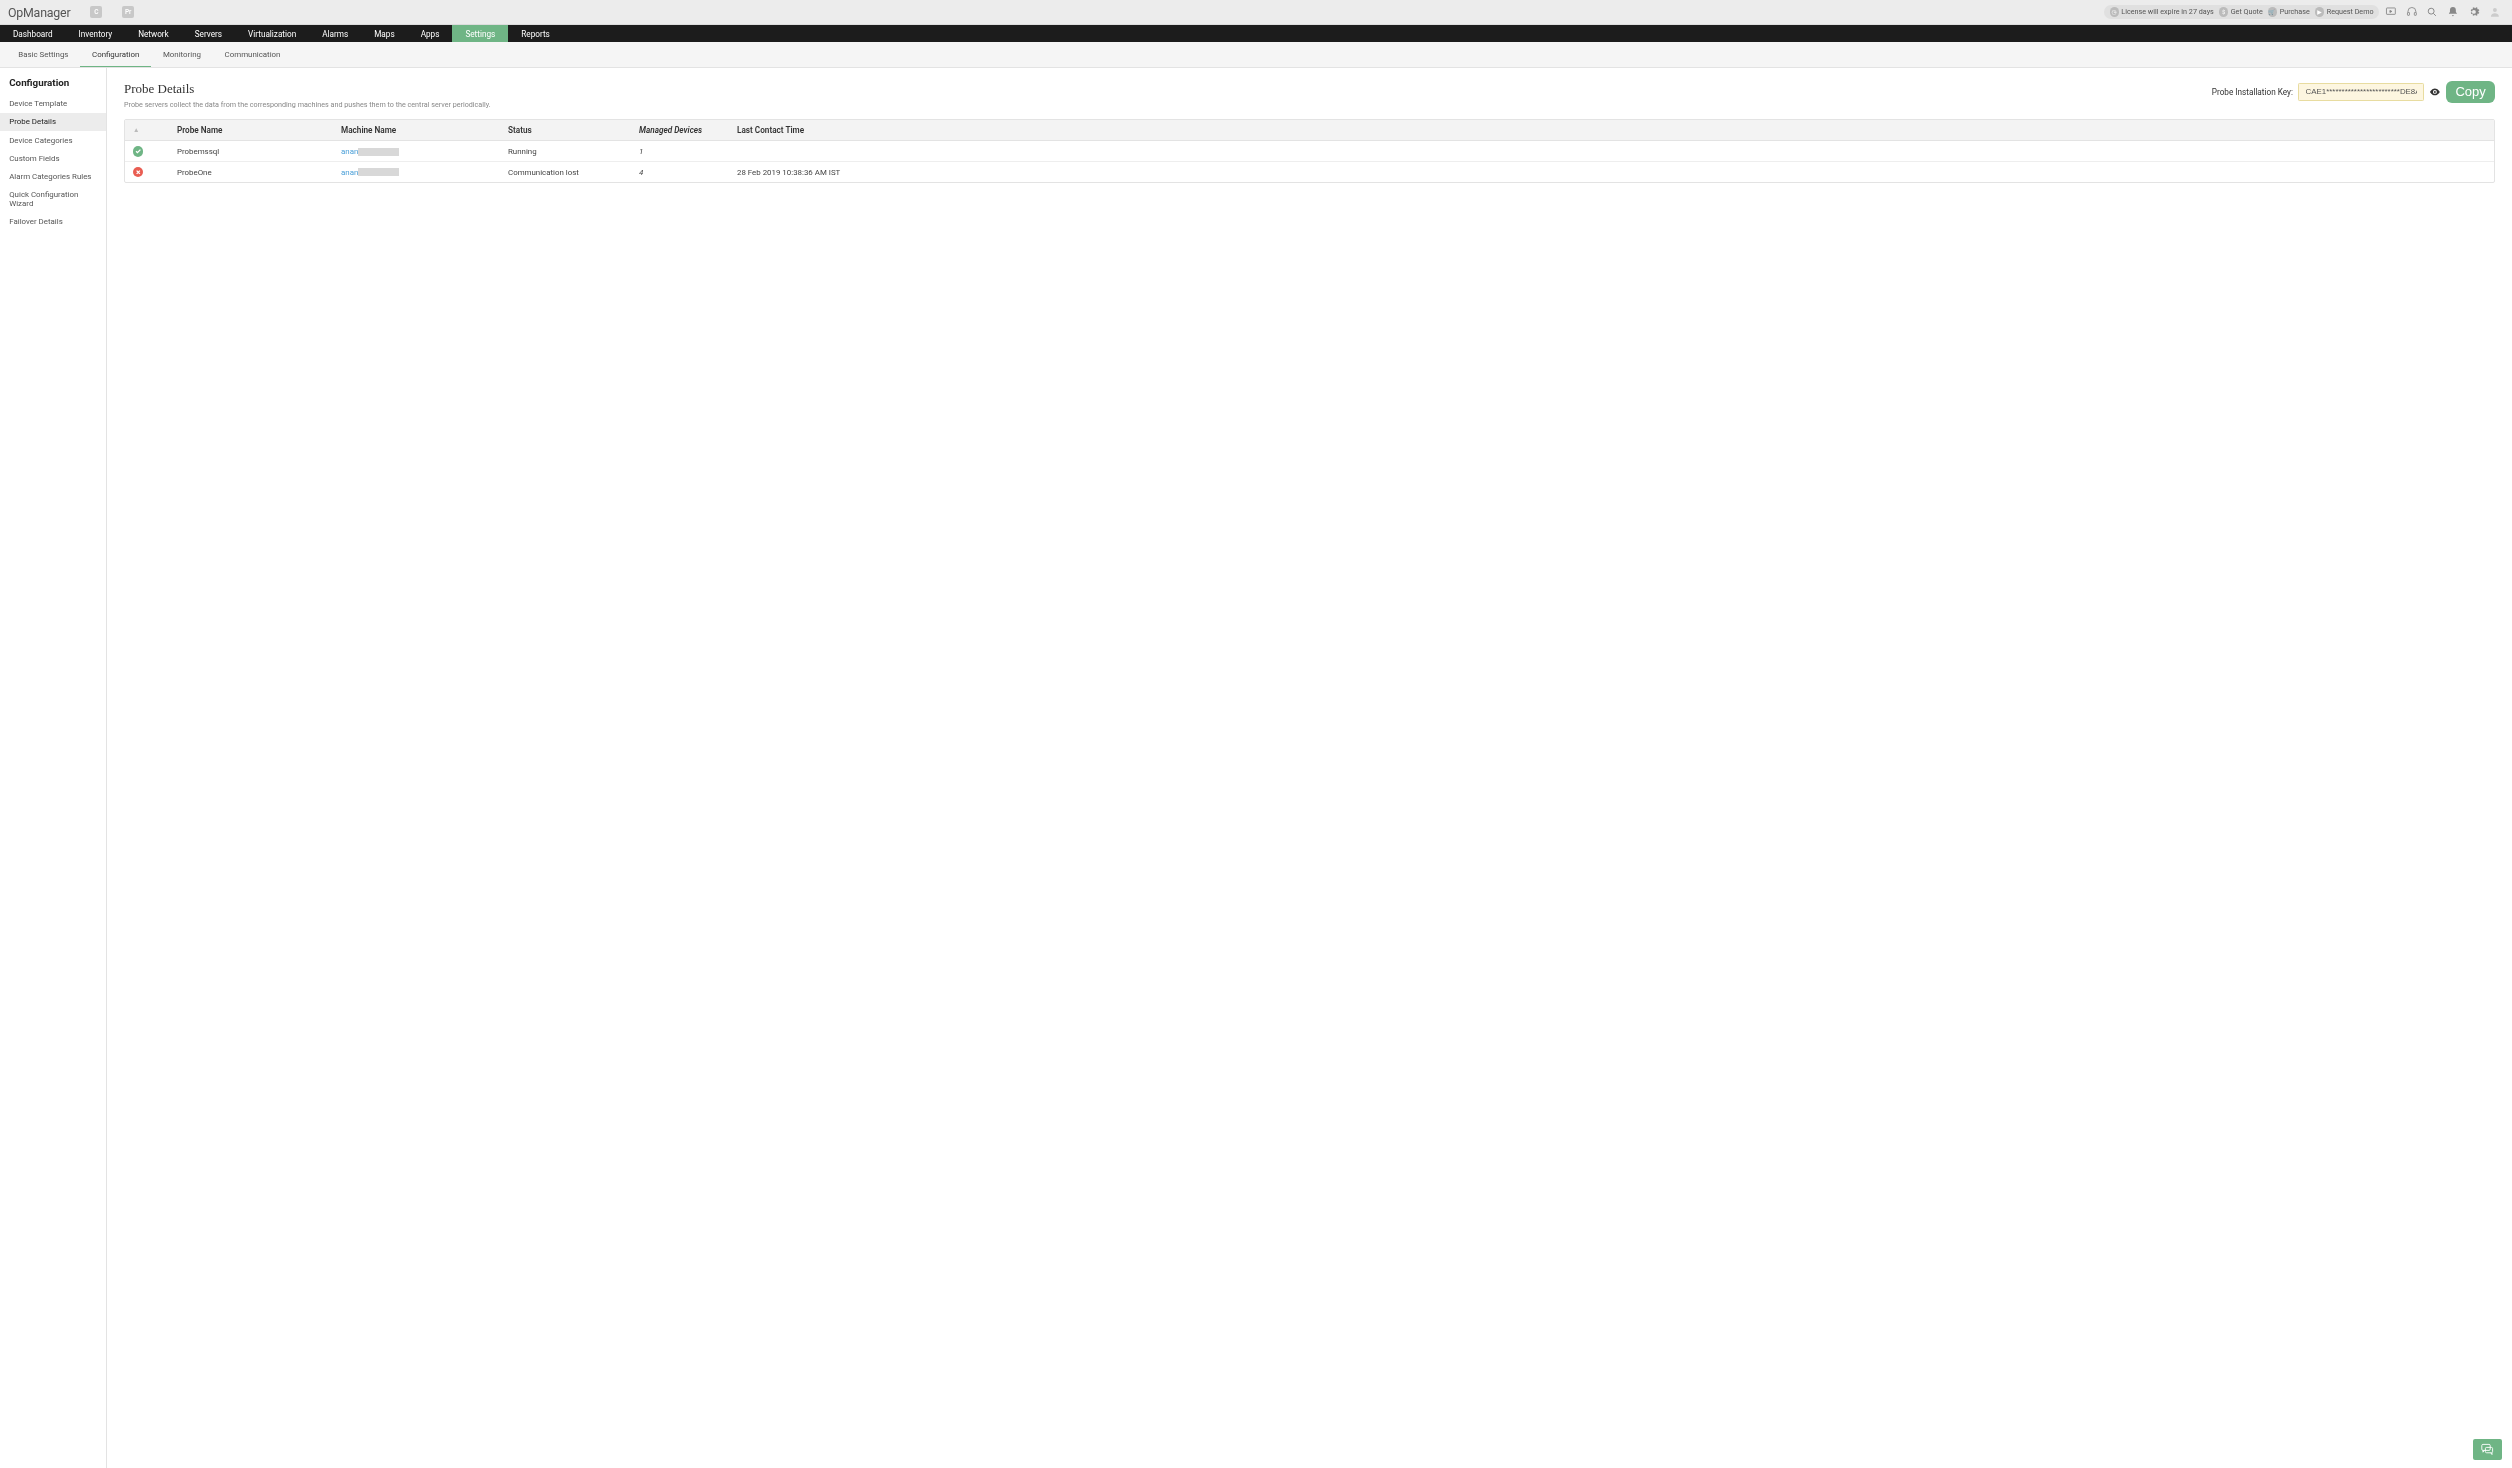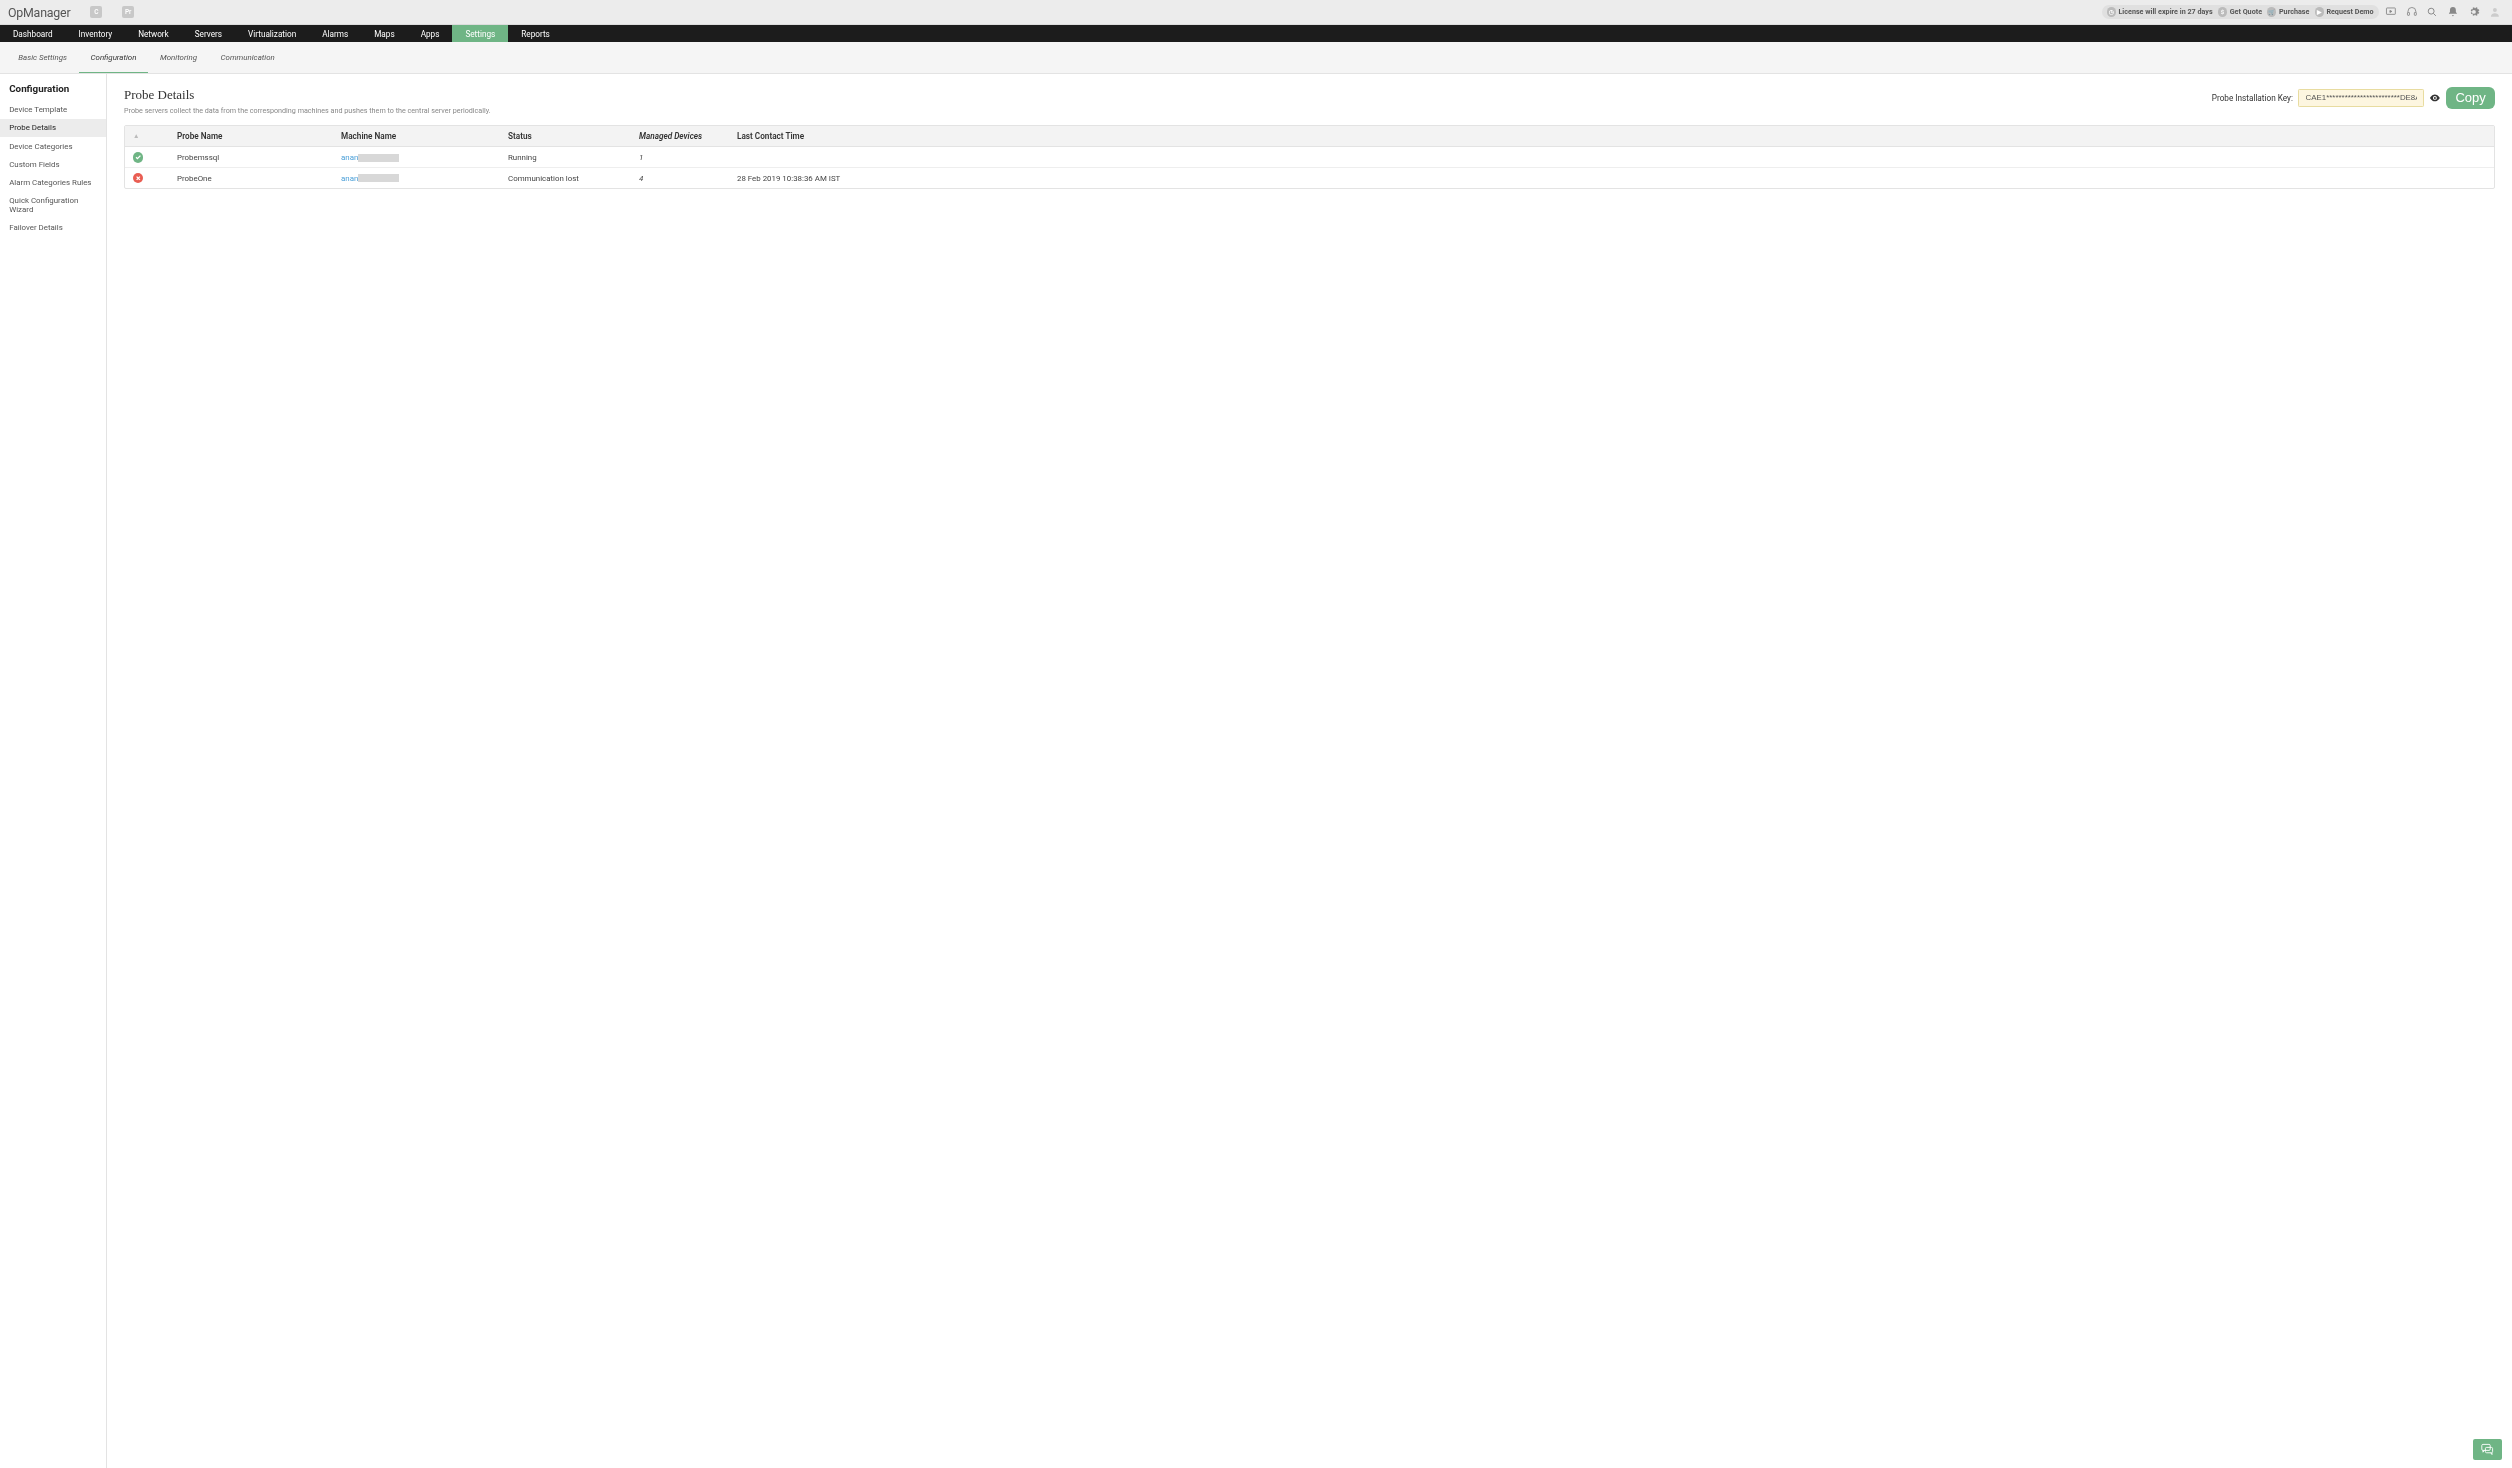--- a/index.html
+++ b/index.html
@@ -4,33 +4,33 @@
 <style>
 * { margin:0; padding:0; box-sizing:border-box; }
 body { font-family:-apple-system,BlinkMacSystemFont,"Segoe UI",Roboto,sans-serif; background:#fff; color:#333; font-size:8.5px; }
 
 
 .topbar { background:#ececec; height:25px; display:flex; align-items:center; padding:0 7.9px; justify-content:space-between; border-bottom:0.7px solid #dcdcdc; }
 .topbar-left { display:flex; align-items:center; gap:20px; }
 .brand { font-size:12.4px; color:#555; font-weight:400; letter-spacing:-0.2px; }
 .badge-sq { display:inline-flex; align-items:center; justify-content:center; width:11.8px; height:11.8px; background:#c8c8c8; border-radius:2px; color:#fff; font-size:6.5px; font-weight:600; }
 .topbar-right { display:flex; align-items:center; gap:2.6px; }
-.pill-group { display:flex; align-items:center; background:#e0e0e0; border-radius:9.2px; padding:2px 5.2px; gap:5.2px;font-weight:bold; }
+.pill-group { display:flex; align-items:center; background:#e0e0e0; border-radius:9.2px; padding:2px 5.2px; gap:5.2px; }
 .pill-item { display:flex; align-items:center; gap:2.6px; font-size:7.2px; color:#555; cursor:pointer; }
 .pill-icon { width:9.2px; height:9.2px; border-radius:50%; background:#bbb; display:inline-flex; align-items:center; justify-content:center; color:#fff; font-size:5.9px; }
 .topbar-icon { width:18.3px; height:18.3px; display:inline-flex; align-items:center; justify-content:center; color:#888; cursor:pointer; }
 .topbar-icon svg { width:11.8px; height:11.8px; }
 
 
 .nav { background:#1c1c1c; height:17px; display:flex; }
 .nav-item { color:#fff; padding:0 13px; font-size:8.2px; display:flex; align-items:center; cursor:pointer; }
 .nav-item.active { background:#6fb585; }
 
 
-.subnav { background:#f5f5f5; height:32px; display:flex; border-bottom:0.7px solid #e3e3e3; padding:0 6.5px;font-style:italic; }
+.subnav { background:#f5f5f5; height:26px; display:flex; border-bottom:0.7px solid #e3e3e3; padding:0 6.5px; }
 .subnav-item { padding:0 11.8px; font-size:7.9px; color:#555; display:flex; align-items:center; cursor:pointer; border-bottom:1.3px solid transparent; }
 .subnav-item.active { border-bottom-color:#6fb585; color:#333; }
 
 
 .layout { display:flex; min-height:calc(100vh - 58px); }
 .sidebar { width:107px; border-right:0.7px solid #e3e3e3; padding:9.2px 0; }
 .sidebar-title { font-size:9.8px; font-weight:700; color:#222; padding:0 9.2px 6.5px; }
 .side-item { padding:4.6px 9.2px; font-size:7.9px; color:#555; cursor:pointer; }
 .side-item.active { background:#ececec; color:#222; }
 

